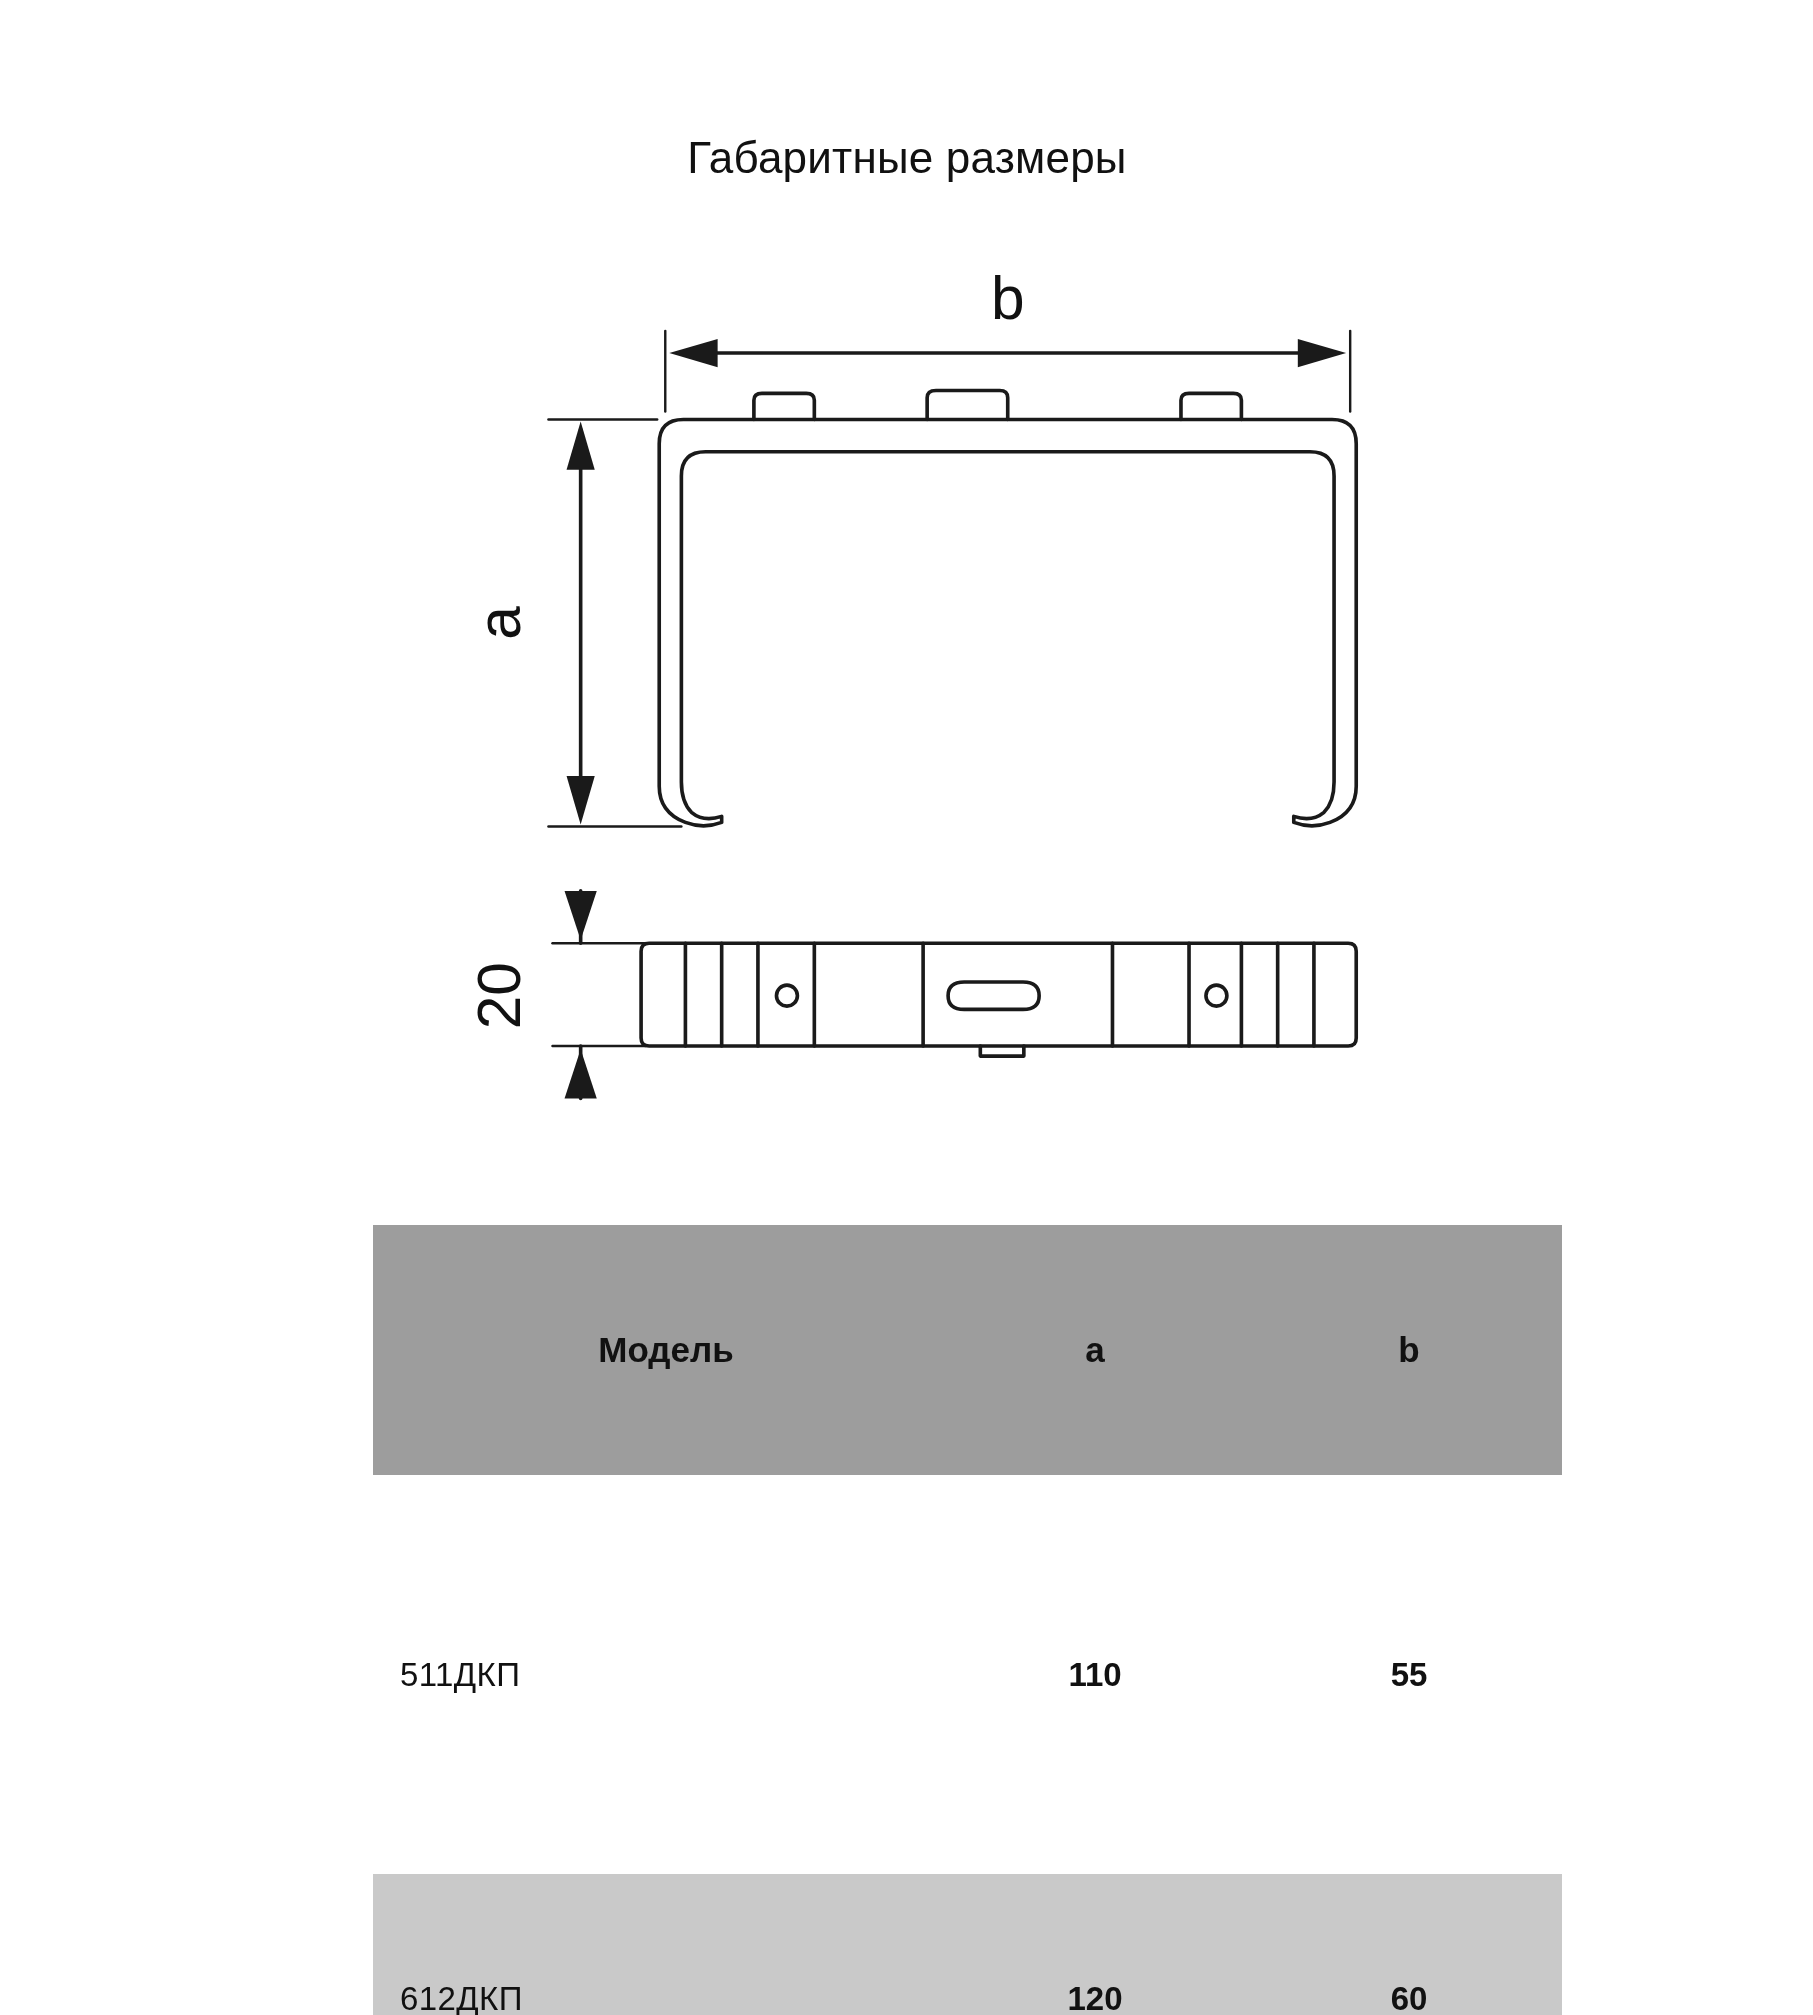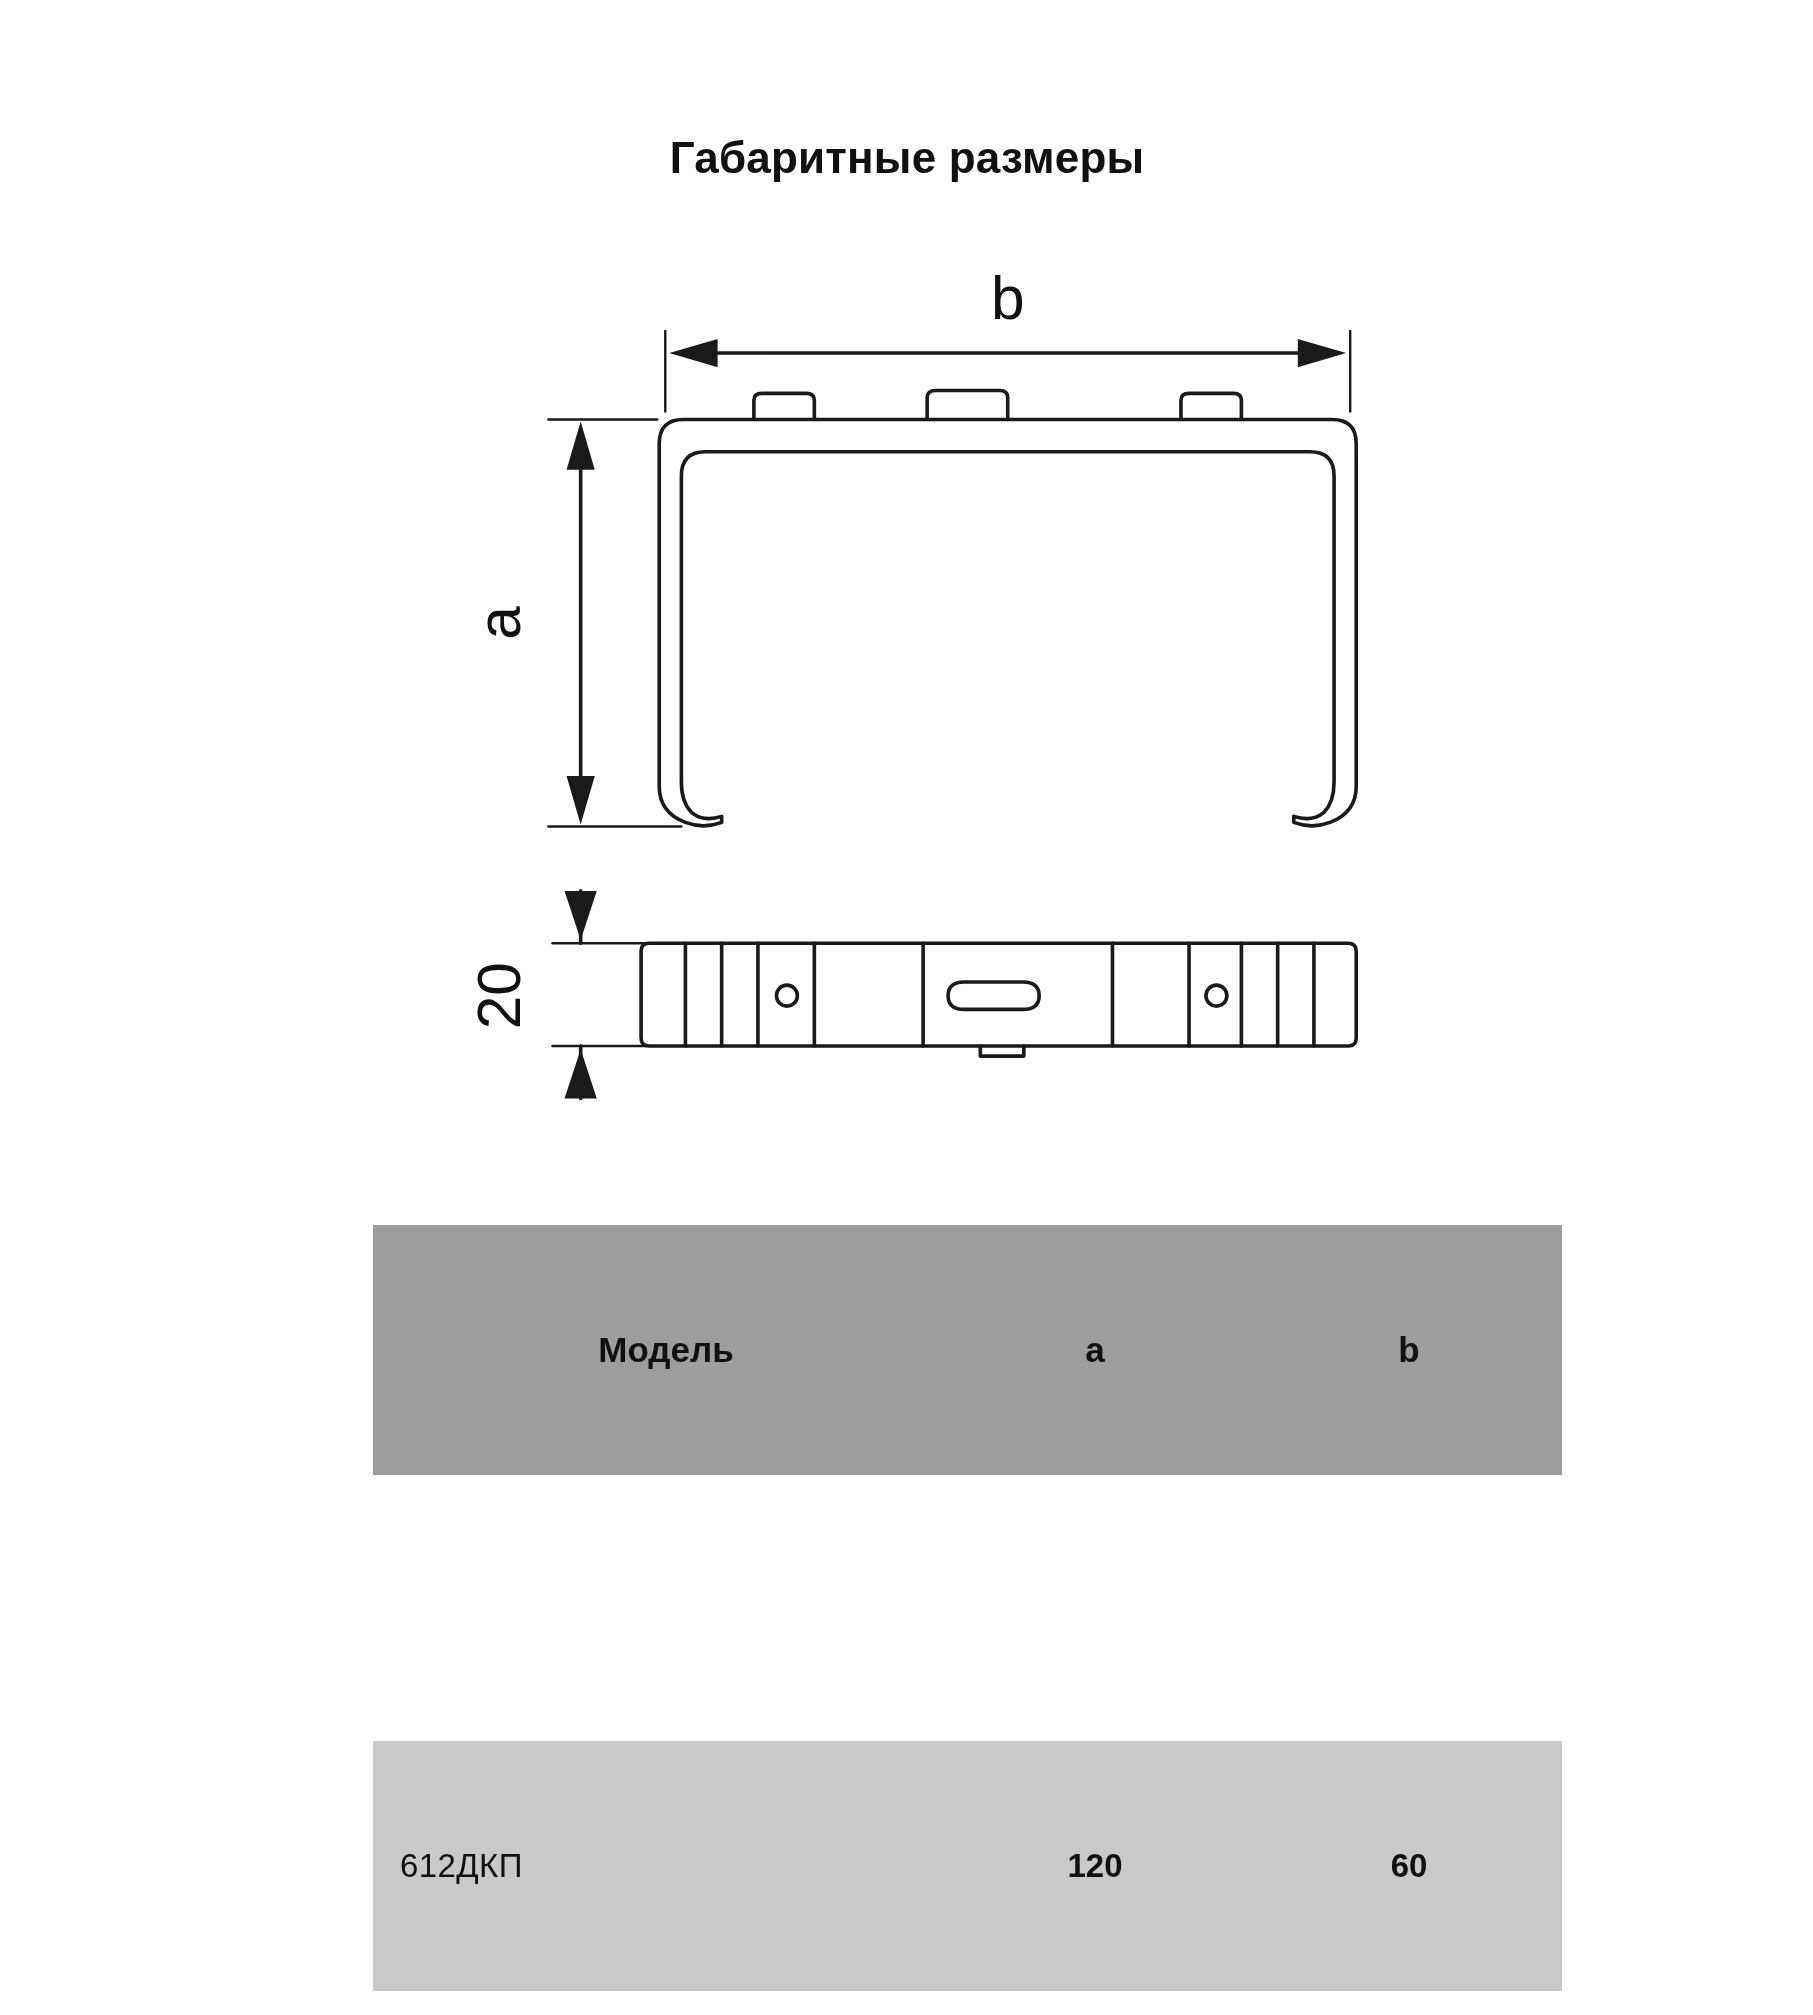--- a/index.html
+++ b/index.html
@@ -24,21 +24,21 @@
   }
 
   
   .title {
     position: absolute;
     left: 0;
     top: 133px;
     width: 1814px;
     text-align: center;
     font-size: 44px;
-    font-weight: bold;
+    font-weight: normal;
     letter-spacing: 0.2px;
     color: #111111;
   }
 
   
   .drawing {
     position: absolute;
     left: 0;
     top: 210px;
     width: 1814px;
@@ -205,20 +205,25 @@
         <th class="col-a">a</th>
         <th class="col-b">b</th>
       </tr>
     </thead>
     <tbody>
       <tr class="row-spacer-top">
         <td></td>
         <td></td>
         <td></td>
       </tr>
+      <tr class="plain">
+        <td class="col-model cell-model">511ДКП</td>
+        <td class="col-a cell-num">110</td>
+        <td class="col-b cell-num">55</td>
+      </tr>
       <tr class="row-spacer-mid">
         <td></td>
         <td></td>
         <td></td>
       </tr>
       <tr class="alt">
         <td class="col-model cell-model">612ДКП</td>
         <td class="col-a cell-num">120</td>
         <td class="col-b cell-num">60</td>
       </tr>

